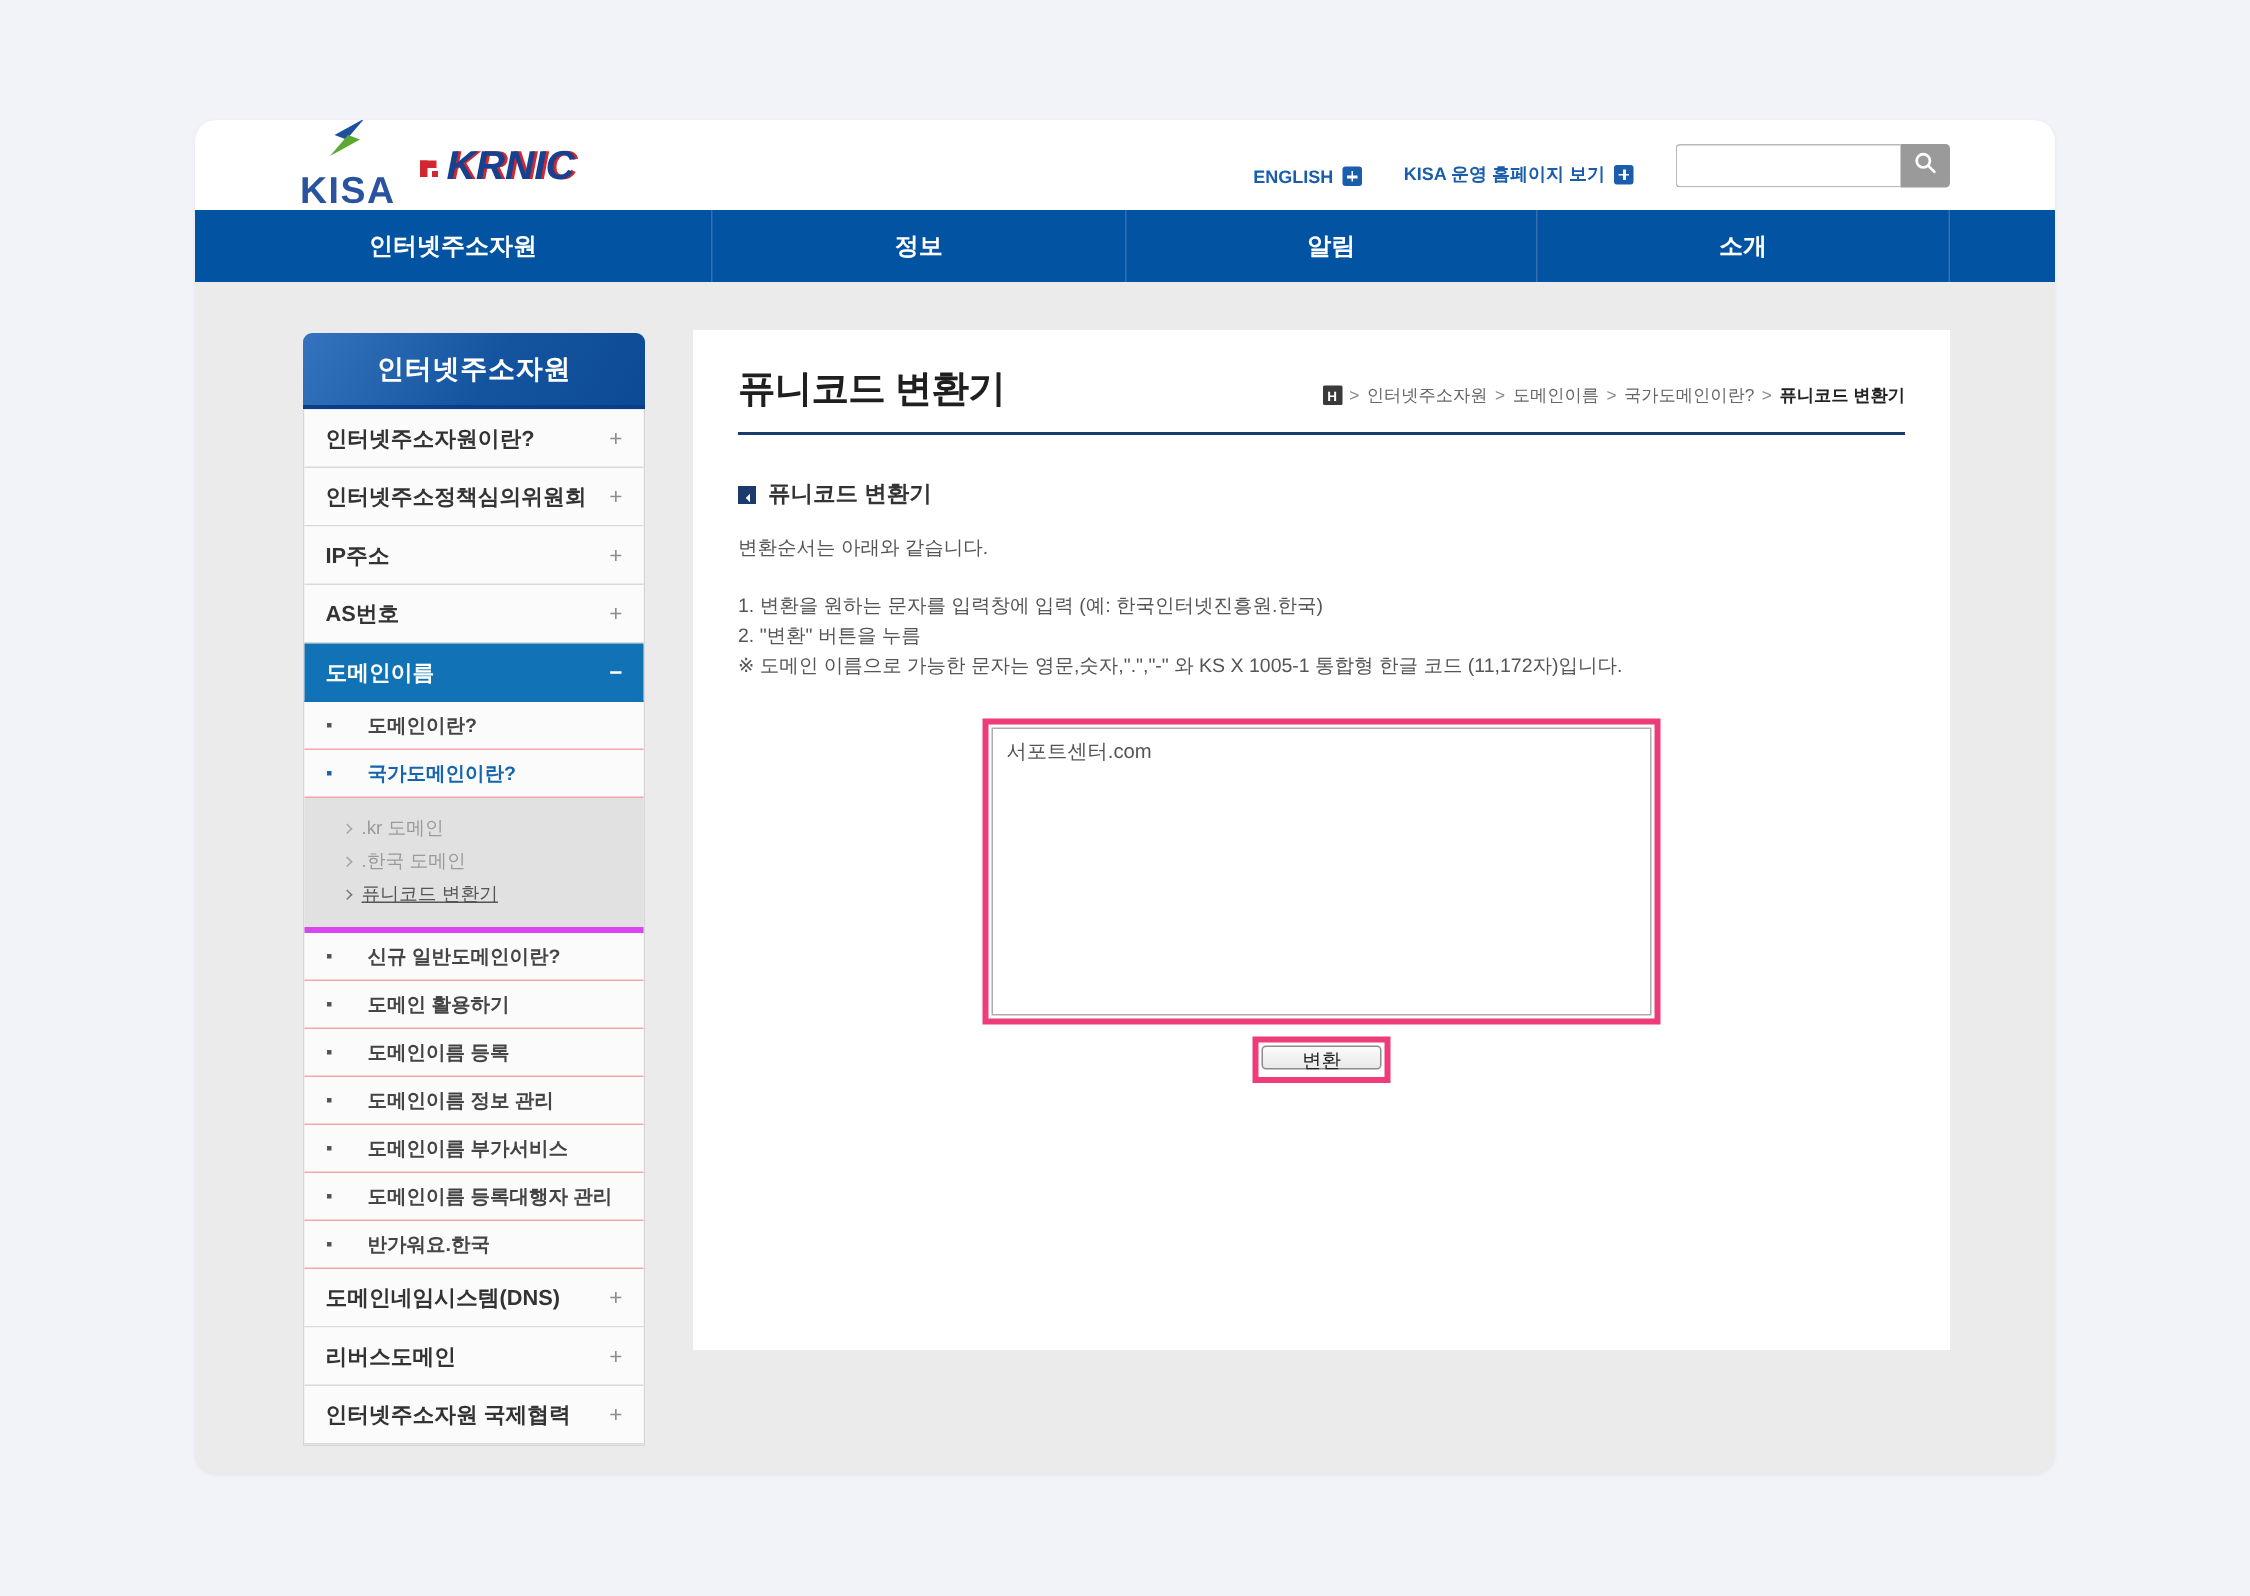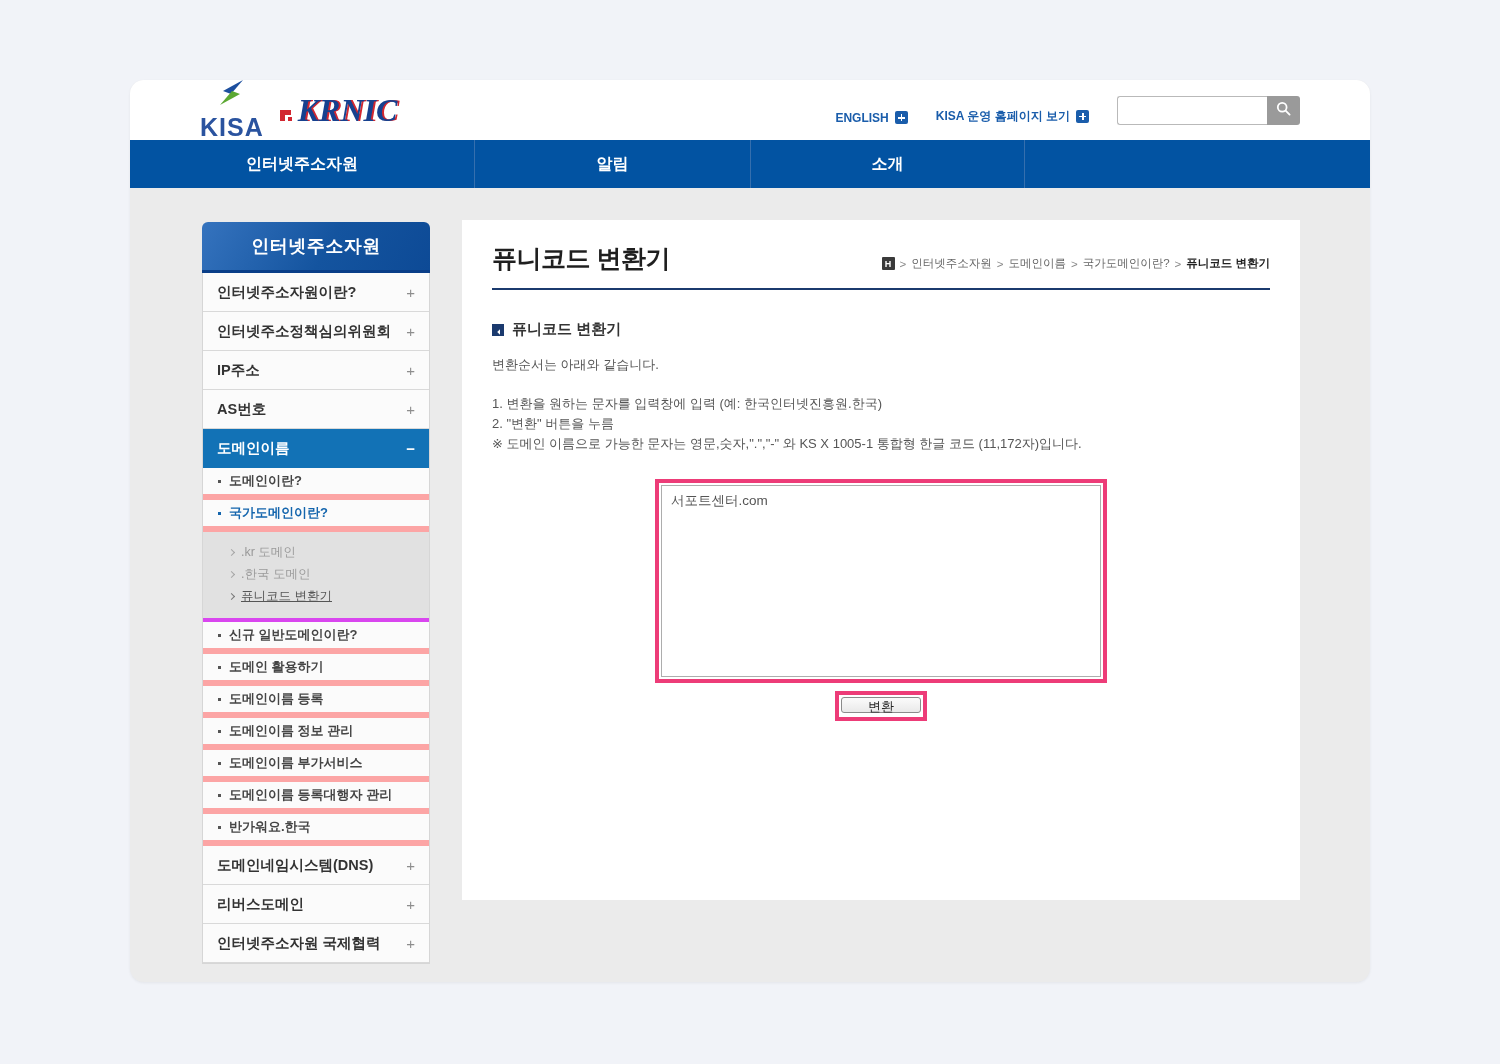--- a/index.html
+++ b/index.html
@@ -15,22 +15,22 @@
     background:#ebebeb; border-radius:14px; overflow:hidden;
     box-shadow:0 1px 3px rgba(0,0,0,0.06);
   }
   
   .topbar { height:60px; background:#fff; display:flex; align-items:center; }
   .logos { margin-left:70px; display:flex; align-items:center; gap:16px; }
   .kisa-logo { display:flex; align-items:center; gap:3px; cursor:pointer;flex-direction:column; }
   .kisa-text { font-size:25px; font-weight:bold; color:#2a539f; letter-spacing:1px; }
   .krnic-logo { display:flex; align-items:flex-end; gap:3px; cursor:pointer; }
   .krnic-text {
-    font-size:32px; font-weight:900; font-style:italic; color:#16418f;
-    letter-spacing:0px; text-shadow:2px 0 0 #d22730; line-height:1;font-family:Liberation Serif, serif;
+    font-size:27px; font-weight:900; font-style:italic; color:#16418f;
+    letter-spacing:0px; text-shadow:2px 0 0 #d22730; line-height:1;
   }
   .utils { margin-left:auto; margin-right:70px; display:flex; align-items:flex-end; gap:28px; }
   .util-link { display:flex; align-items:center; gap:6px; cursor:pointer; }
   .util-link .lbl { font-size:12px; font-weight:bold; color:#1a5dab; }
   .plus-ico {
     width:13px; height:13px; background:#1a5dab; border-radius:2px; position:relative; display:inline-block;
   }
   .plus-ico::before, .plus-ico::after {
     content:""; position:absolute; background:#fff;
   }
@@ -72,22 +72,22 @@
   .side-list { background:#ffffff; border:1px solid #d6d6d6; border-top:none; }
   .row-top {
     height:39px; display:flex; align-items:center; justify-content:space-between;
     padding:0 14px; border-bottom:1px solid #d9d9d9;
     font-size:14.5px; font-weight:bold; color:#333; cursor:pointer; background:#fbfbfb;
   }
   .row-top .suffix { color:#8d8d8d; font-size:15px; font-weight:normal; }
   .row-top.active { background:#1272b6; color:#fff; border-bottom-color:#1272b6; }
   .row-top.active .suffix { color:#fff; font-weight:bold; }
   .row-sub {
-    height:32px; display:flex; align-items:center; gap:8px;
-    padding-left:15px; border-bottom:6px solid #fca5a5;
+    height:32px; display:flex; align-items:center; gap:24px;
+    padding-left:15px; border-bottom:1px solid #fca5a5;
     font-size:13px; font-weight:bold; color:#454545; cursor:pointer; background:#fbfbfb;
   }
   .row-sub .dot { width:3px; height:3px; background:#555; flex:0 0 auto; }
   .row-sub.active { color:#1465ad; }
   .row-sub.active .dot { background:#1465ad; }
   .submenu { background:#e1e1e1; border-bottom:4px solid #d946ef; padding:9px 0 11px;text-align:right; }
   .row-sub2 {
     height:22px; display:flex; align-items:center; gap:7px;
     padding-left:26px; font-size:12.5px; color:#9a9a9a; cursor:pointer;
   }
@@ -191,20 +191,21 @@
               <line x1="9.6" y1="9.6" x2="13.6" y2="13.6" stroke="#fff" stroke-width="1.8" stroke-linecap="round"></line>
             </svg>
           </span>
         </button>
       </div>
     </div>
   </div>
 
   <div class="nav">
     <div class="nav-item">인터넷주소자원</div>
+    <div class="nav-item">정보</div>
     <div class="nav-item">알림</div>
     <div class="nav-item">소개</div>
     <div class="nav-fill"></div>
   </div>
 
   <div class="content">
 
     <div class="sidebar">
       <div class="side-header">인터넷주소자원</div>
       <div class="side-list">

